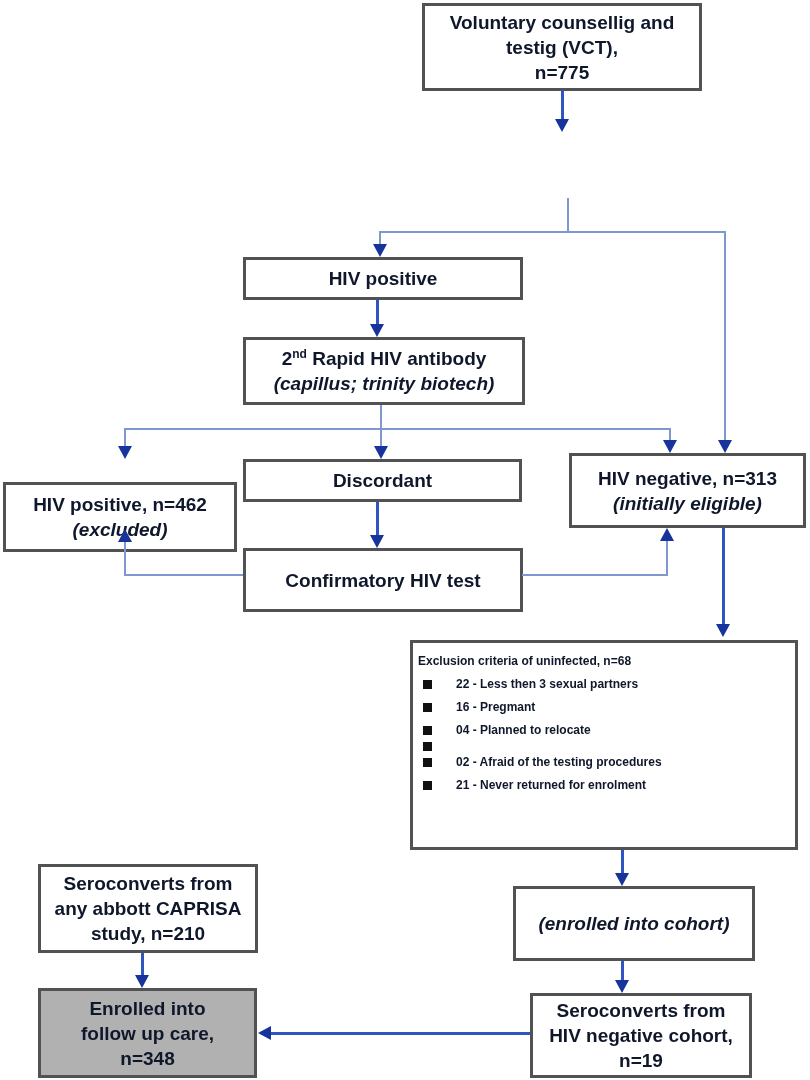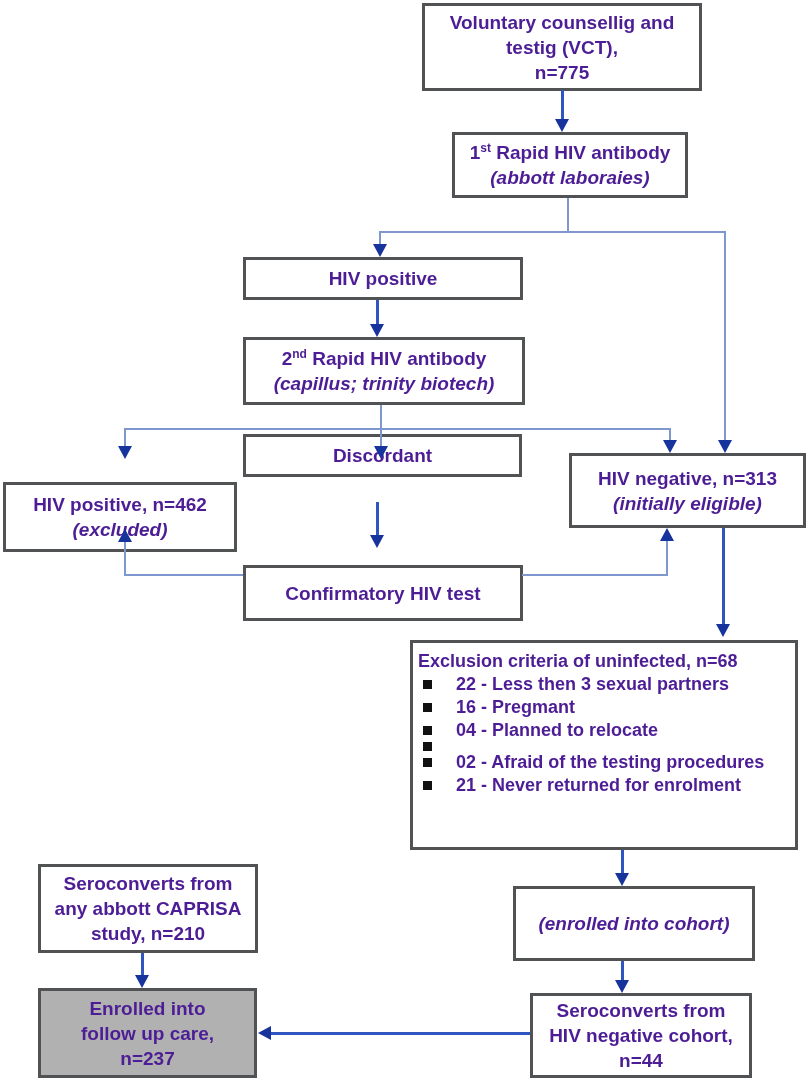--- a/index.html
+++ b/index.html
@@ -1,18 +1,18 @@
 <!DOCTYPE html>
 <html><head>
 <meta charset="utf-8">
 <style>
   html,body{margin:0;padding:0;background:#ffffff;}
   #stage{
     position:relative;width:810px;height:1080px;background:#ffffff;overflow:hidden;
-    font-family:"Liberation Sans",sans-serif;color:#4c1d95;
+    font-family:"Liberation Sans",sans-serif;color:#0f172a;
   }
   .box{
     position:absolute;box-sizing:border-box;background:#ffffff;
     border:3px solid #505254;
     display:flex;flex-direction:column;justify-content:center;align-items:center;
     text-align:center;font-weight:bold;font-size:19px;line-height:25px;
   }
   .box .it{font-style:italic;}
   .box.gray{background:#b1b1b1;}
   sup{font-size:12px;line-height:0;}
@@ -20,64 +20,60 @@
   .hl,.vl,.hd,.vd{position:absolute;}
   .hl{height:2px;background:#7e97ce;}
   .vl{width:2px;background:#7e97ce;}
   .hd{height:3px;background:#2e55c0;}
   .vd{width:3px;background:#2e55c0;}
   .ah{position:absolute;width:0;height:0;}
   .ah.down{border-left:7px solid transparent;border-right:7px solid transparent;border-top:13px solid #17339c;}
   .ah.up{border-left:7px solid transparent;border-right:7px solid transparent;border-bottom:13px solid #17339c;}
   .ah.west{border-top:7px solid transparent;border-bottom:7px solid transparent;border-right:13px solid #17339c;}
   
-  .box.list{justify-content:flex-start;align-items:flex-start;text-align:left;font-size:18px;line-height:23px;padding:7px 4px 4px 5px;}
+  .box.list{justify-content:flex-start;align-items:flex-start;text-align:left;font-size:12px;line-height:23px;padding:7px 4px 4px 5px;}
   .ex-item{display:flex;align-items:center;margin-left:5px;}
   .sq{width:9px;height:9px;background:#111;margin-right:24px;flex:0 0 auto;}
 </style>
 </head>
 <body>
 
 <div id="stage">
 
   <div class="box" style="left:422px;top:3px;width:280px;height:88px;">
     <div>Voluntary counsellig and</div>
     <div>testig (VCT),</div>
     <div>n=775</div>
   </div>
 
-  <div class="box" style="left:452px;top:132px;width:236px;height:66px;">
-    <div><span>1</span><sup>st</sup><span> Rapid HIV antibody</span></div>
-    <div class="it">(abbott laboraies)</div>
-  </div>
 
   <div class="box" style="left:243px;top:257px;width:280px;height:43px;">
     <div>HIV positive</div>
   </div>
 
   <div class="box" style="left:243px;top:337px;width:282px;height:68px;">
     <div><span>2</span><sup>nd</sup><span> Rapid HIV antibody</span></div>
     <div class="it">(capillus; trinity biotech)</div>
   </div>
 
   <div class="box" style="left:3px;top:482px;width:234px;height:70px;">
     <div>HIV positive, n=462</div>
     <div class="it">(excluded)</div>
   </div>
 
-  <div class="box" style="left:243px;top:434px;width:279px;height:43px;">
+  <div class="box" style="left:243px;top:459px;width:279px;height:43px;">
     <div>Discordant</div>
   </div>
 
   <div class="box" style="left:569px;top:453px;width:237px;height:75px;">
     <div>HIV negative, n=313</div>
     <div class="it">(initially eligible)</div>
   </div>
 
-  <div class="box" style="left:243px;top:548px;width:280px;height:56px;margin-top:17px;">
+  <div class="box" style="left:243px;top:548px;width:280px;height:64px;">
     <div>Confirmatory HIV test</div>
   </div>
 
   <div class="box list" style="left:410px;top:640px;width:388px;height:210px;">
     <div>Exclusion criteria of uninfected, n=68</div>
     <div class="ex-item">
         <span class="sq"></span>
         <span>22 - Less then 3 sexual partners</span>
       </div>
     <div class="ex-item">
@@ -103,31 +99,31 @@
 
   <div class="box" style="left:38px;top:864px;width:220px;height:89px;">
     <div>Seroconverts from</div>
     <div>any abbott CAPRISA</div>
     <div>study, n=210</div>
   </div>
 
   <div class="box gray" style="left:38px;top:988px;width:219px;height:90px;">
     <div>Enrolled into</div>
     <div>follow up care,</div>
-    <div>n=237</div>
+    <div>n=348</div>
   </div>
 
   <div class="box" style="left:513px;top:886px;width:242px;height:75px;">
     <div class="it">(enrolled into cohort)</div>
   </div>
 
   <div class="box" style="left:530px;top:993px;width:222px;height:85px;">
     <div>Seroconverts from</div>
     <div>HIV negative cohort,</div>
-    <div>n=44</div>
+    <div>n=19</div>
   </div>
 
   <div class="vd" style="left:561px;top:90px;height:30px;"></div>
   <div class="ah down" style="left:555px;top:119px;"></div>
 
   <div class="vl" style="left:567px;top:198px;height:35px;"></div>
   <div class="hl" style="left:380px;top:231px;width:346px;"></div>
   <div class="vl" style="left:379px;top:231px;height:14px;"></div>
   <div class="ah down" style="left:373px;top:244px;"></div>
   <div class="vl" style="left:724px;top:231px;height:210px;"></div>

